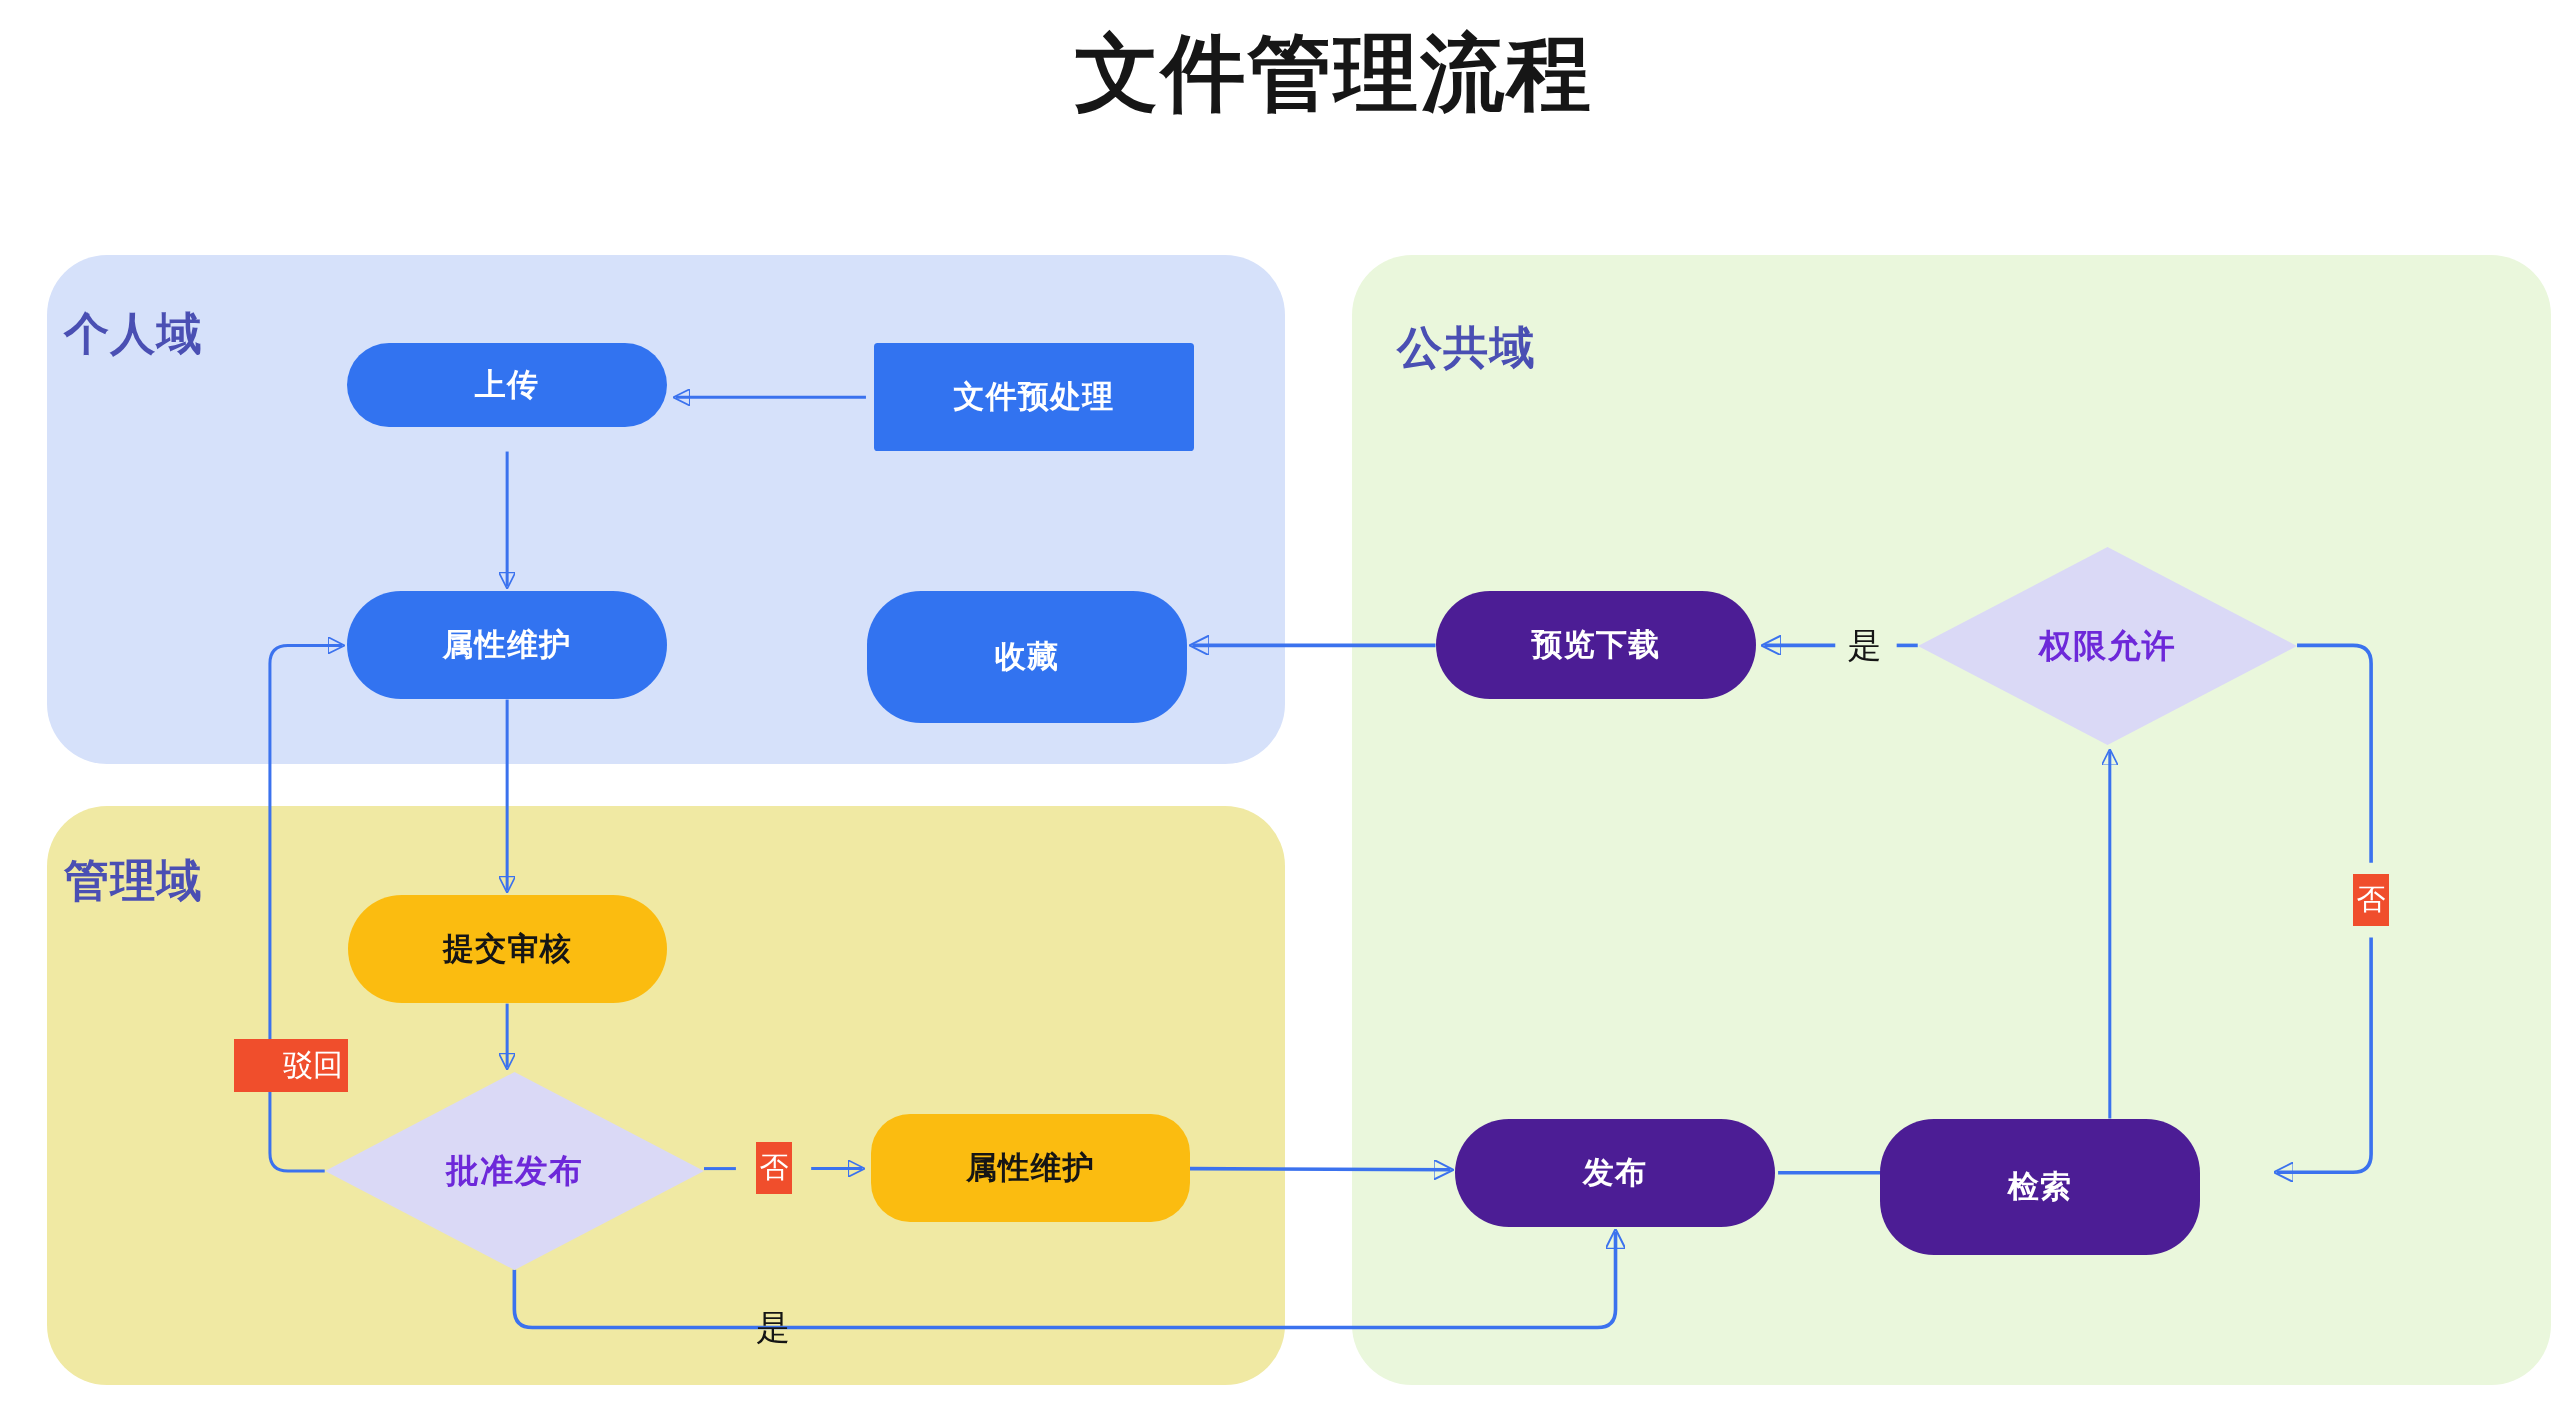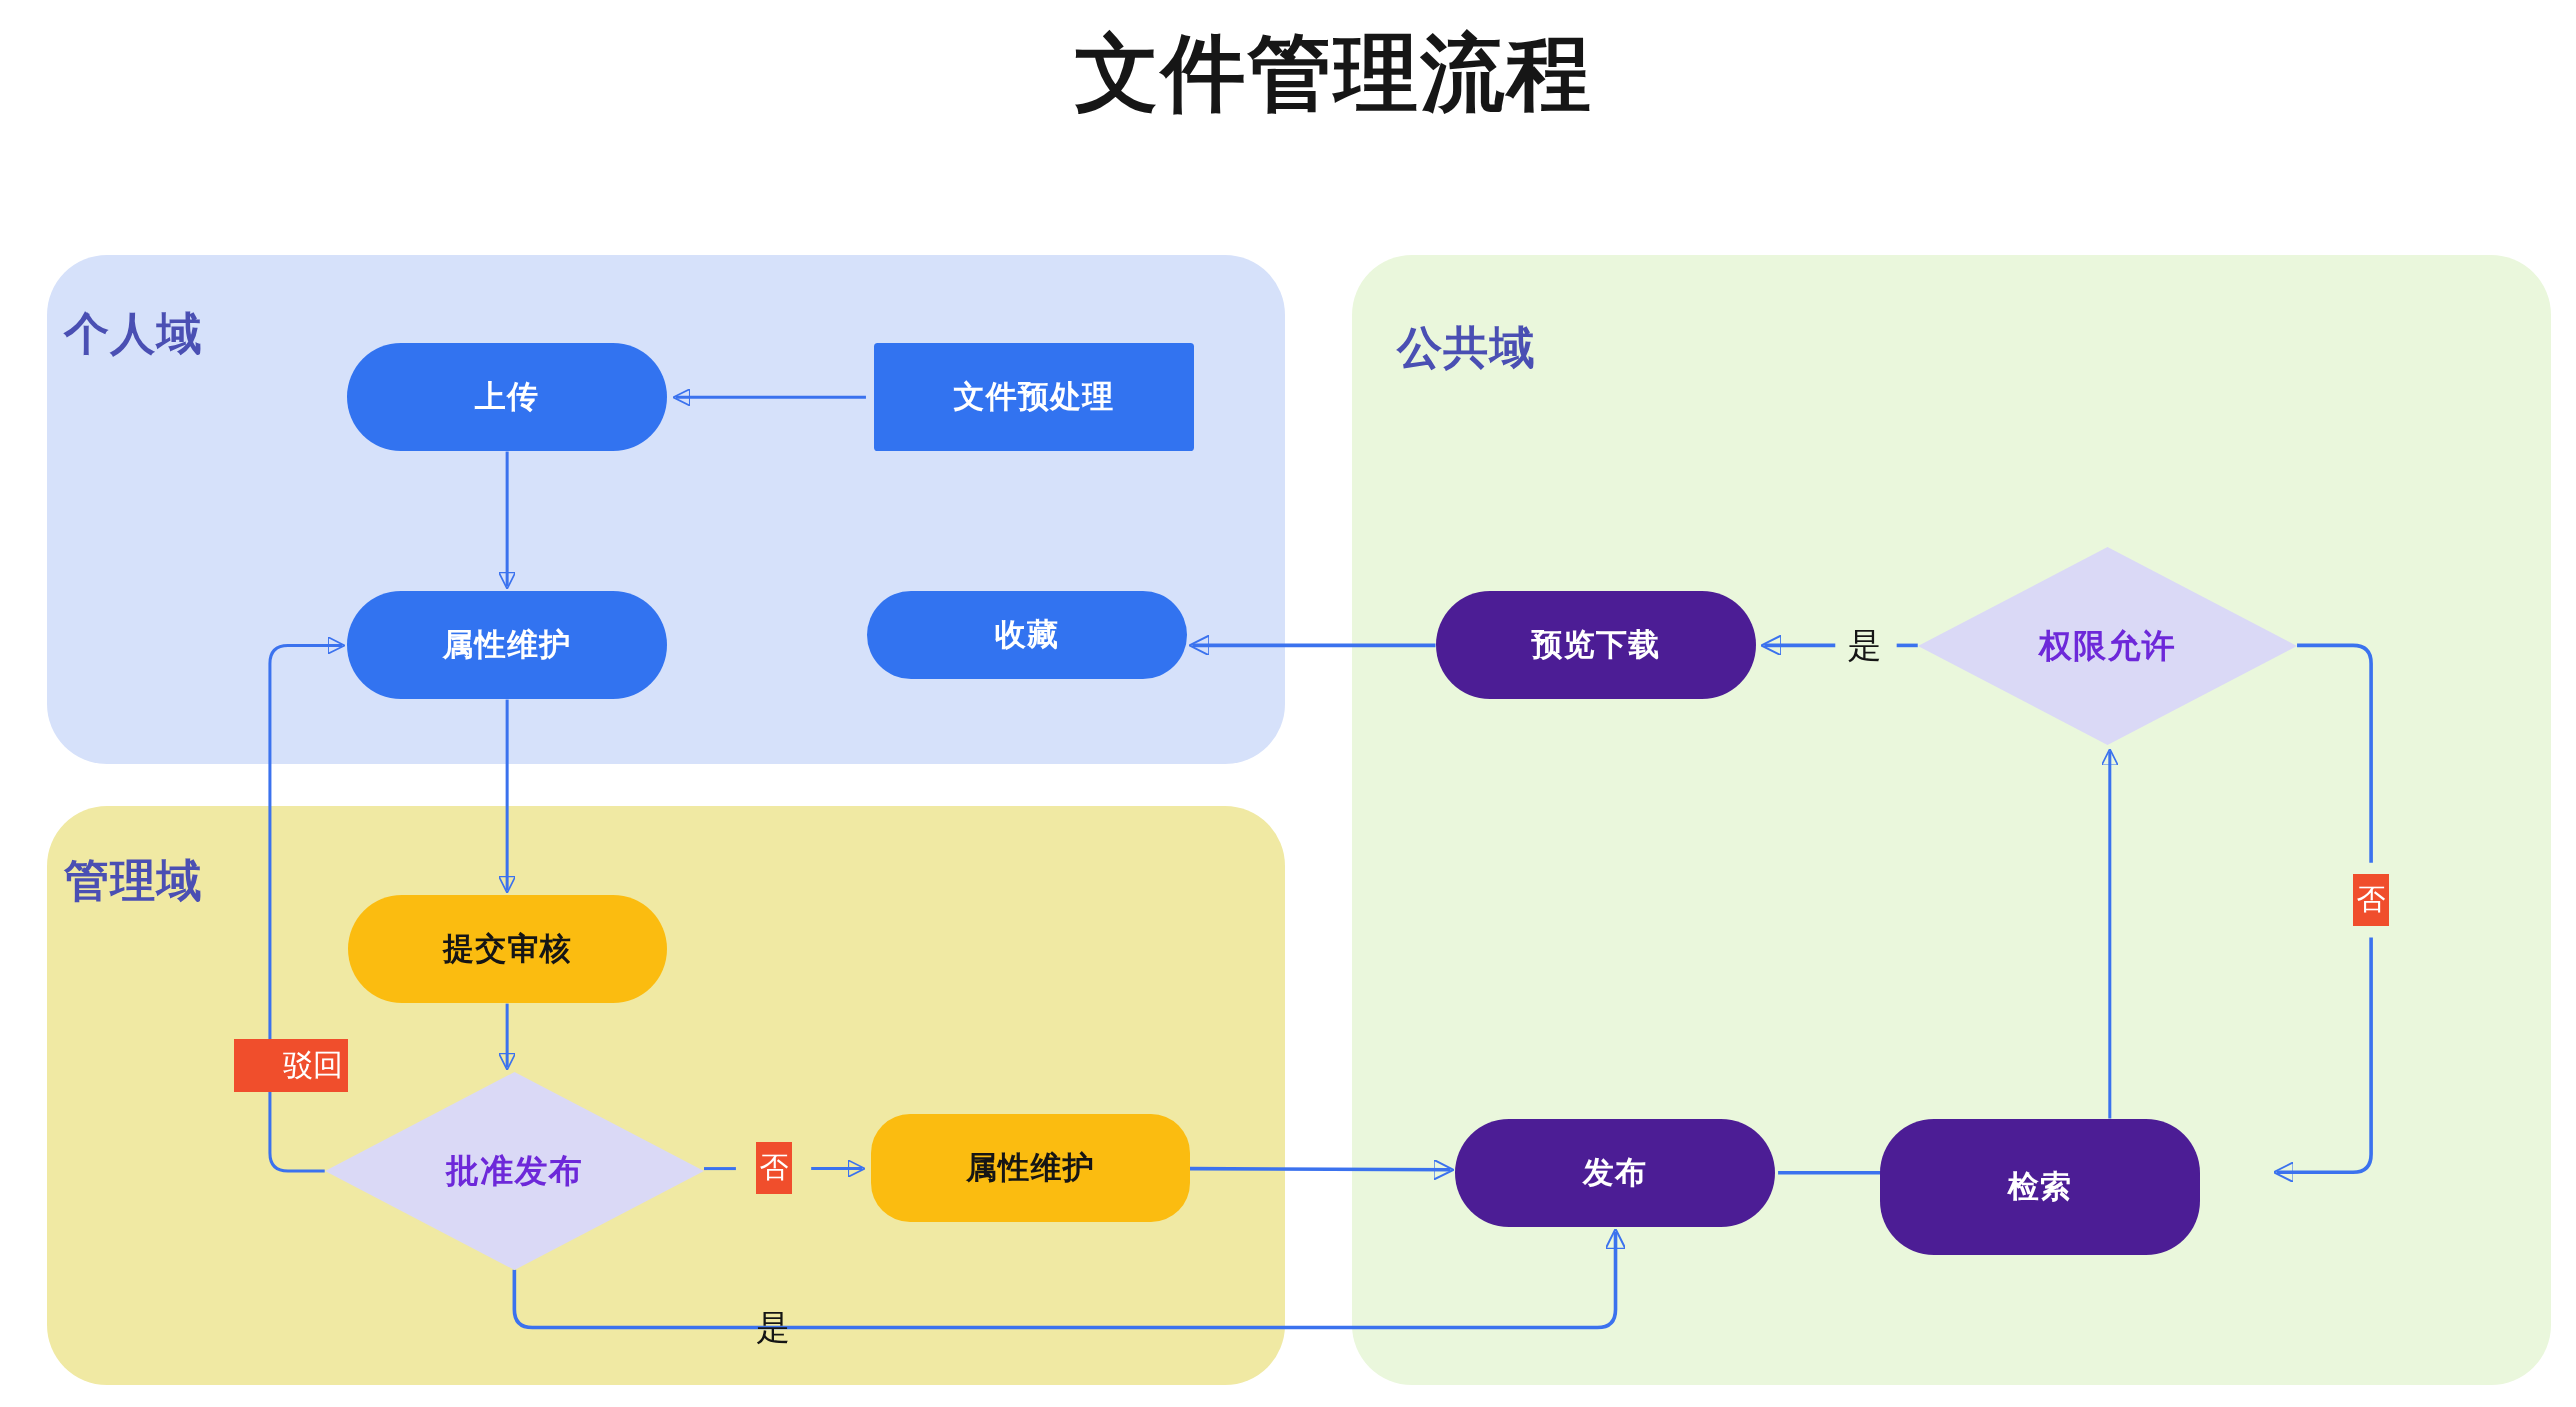--- a/index.html
+++ b/index.html
@@ -81,24 +81,24 @@
   <path d="M2953,1948 L3233,1948" stroke-width="6" marker-end="url(#arw)"></path>
   <path d="M3504,1858 L3504,1248" stroke-width="5" marker-end="url(#arw)"></path>
   <path d="M3185,1072 L3150,1072" stroke-width="6"></path>
   <path d="M3048,1072 L2930,1072" stroke-width="6" marker-end="url(#arw)"></path>
   <path d="M2384,1072 L1980,1072" stroke-width="6" marker-end="url(#arw)"></path>
   <path d="M3815,1072 L3908,1072 Q3938,1072 3938,1102 L3938,1433" stroke-width="6"></path>
   <path d="M3938,1557 L3938,1917 Q3938,1947 3908,1947 L3781,1947" stroke-width="6" marker-end="url(#arw)"></path>
   <path d="M854,2109 L854,2175 Q854,2205 884,2205 L2653,2205 Q2683,2205 2683,2175 L2683,2046" stroke-width="6" marker-end="url(#arw)"></path>
 </svg>
 
-<div class="node pill blue" style="left:347px;top:343px;width:320px;height:108px;">上传</div>
+<div class="node pill blue" style="left:347px;top:343px;width:320px;height:84px;">上传</div>
 <div class="node rect blue" style="left:866px;top:343px;width:320px;height:108px;margin-left:8px;">文件预处理</div>
 <div class="node pill blue" style="left:347px;top:591px;width:320px;height:108px;">属性维护</div>
-<div class="node pill blue" style="left:867px;top:591px;width:320px;height:88px;">收藏</div>
+<div class="node pill blue" style="left:867px;top:591px;width:320px;height:132px;">收藏</div>
 
 <div class="node pill teal" style="left:1436px;top:591px;width:320px;height:108px;">预览下载</div>
 <div class="diamond" style="left:1918px;top:547px;width:379px;height:198px;">权限允许</div>
 <div class="node pill teal" style="left:1455px;top:1119px;width:320px;height:108px;">发布</div>
 <div class="node pill teal" style="left:1880px;top:1119px;width:320px;height:136px;">检索</div>
 
 <div class="node pill gold" style="left:348px;top:895px;width:319px;height:108px;">提交审核</div>
 <div class="diamond" style="left:325px;top:1072px;width:379px;height:198px;">批准发布</div>
 <div class="node gold gold-rect" style="left:871px;top:1114px;width:319px;height:108px;">属性维护</div>
 

